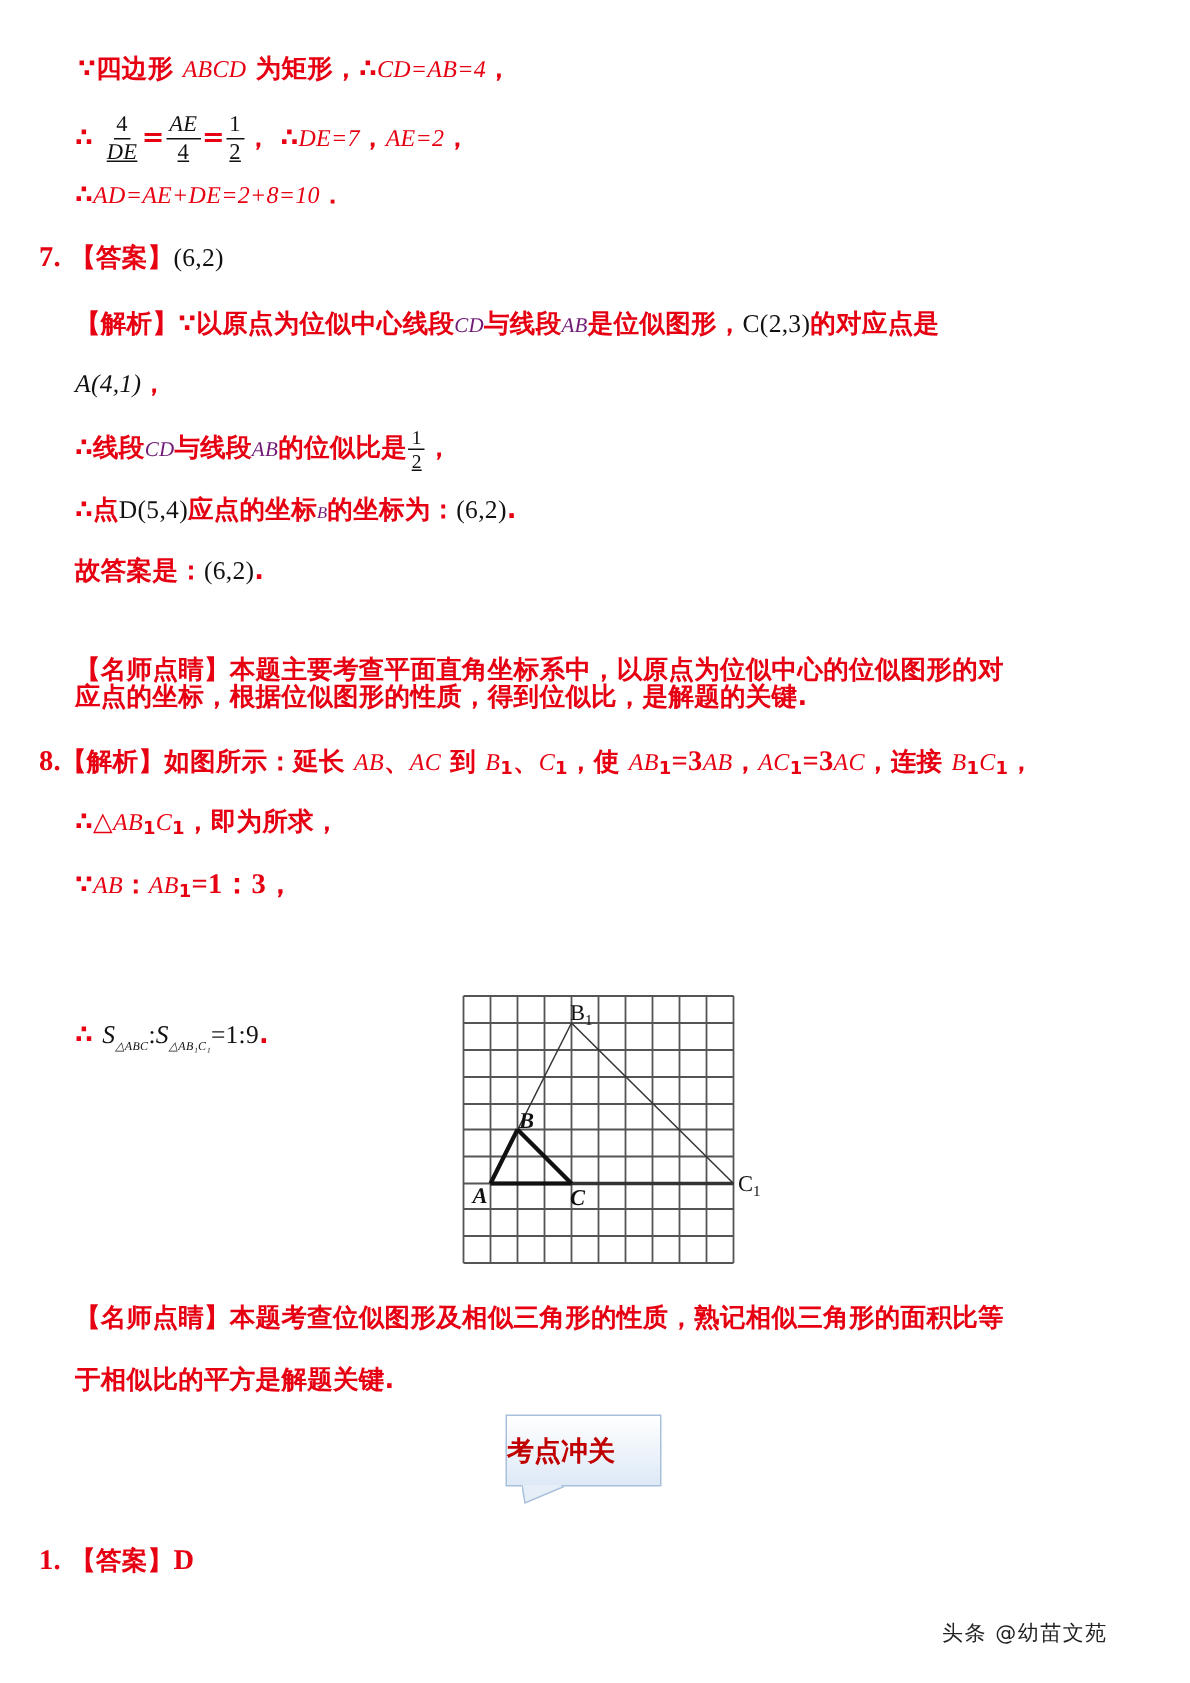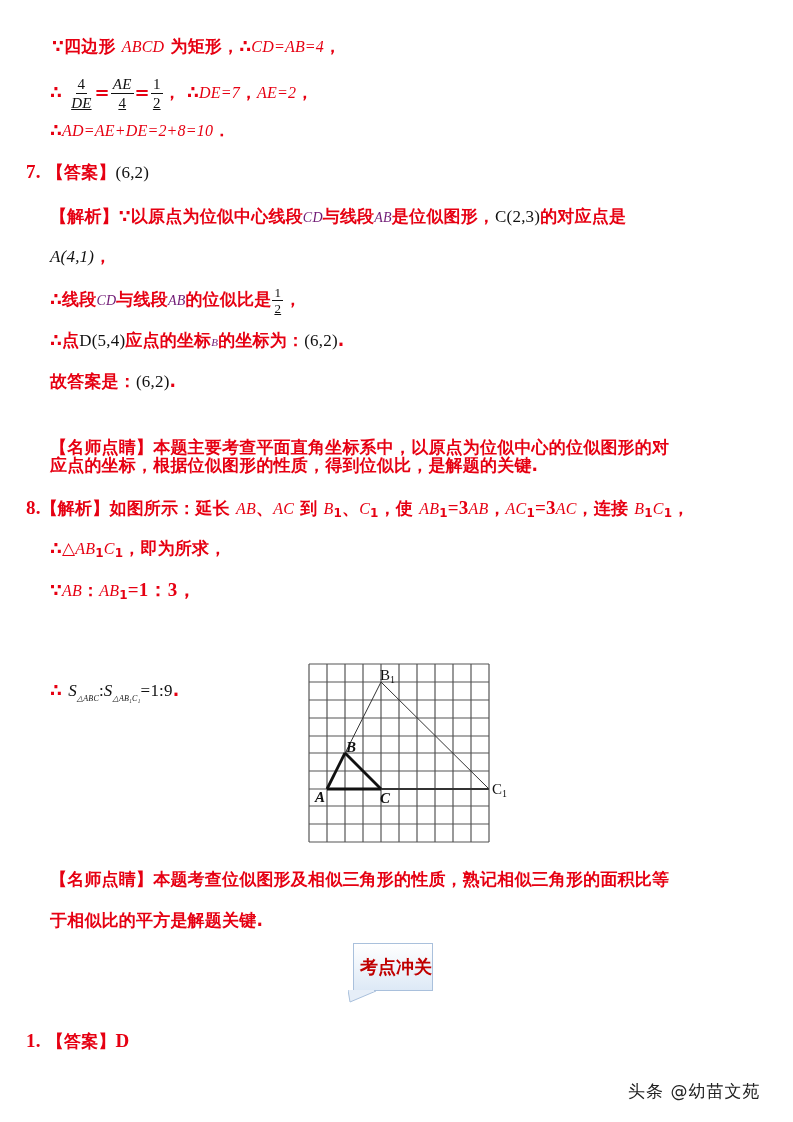--- a/index.html
+++ b/index.html
@@ -12,26 +12,26 @@
     .math { font-family: Liberation Serif, serif; color: #111; font-weight: normal; font-size: 17px; }
     .mathi { font-family: "Liberation Serif", "DejaVu Serif", serif; color: #701a75; font-weight: normal; font-style: italic; font-size: 14px; }
     .frac { display: inline-flex; flex-direction: column; align-items: center; vertical-align: middle;
             font-family: "Liberation Serif", "DejaVu Serif", serif; color: #111; font-weight: normal; font-size: 15px; line-height: 18px; margin: 0 1px; }
     .frac .n { border-bottom: 1px solid #111; padding: 0 2px; }
     .frac .d { padding: 0 2px; text-decoration: underline; }
     .frac i { font-style: italic; }
     .sub { font-size: 12px; vertical-align: -3px; }
     .ssub { font-size: 8px; vertical-align: -5px; font-style: italic; }
     .eqsign { color: #e60012; font-weight: bold; font-size: 18px; vertical-align: middle; }
-    .callout { position: absolute; left: 353px; top: 943px; width: 80px; height: 48px;
+    .callout { position: absolute; left: 337px; top: 943px; width: 104px; height: 48px;
                border: 1px solid #a9c0dc; background: linear-gradient(#ffffff, #dde9f6);
-               display: flex; align-items: center; justify-content: flex-end; box-sizing: border-box; }
+               display: flex; align-items: center; justify-content: flex-start; box-sizing: border-box; }
     .callout span { color: #c00000; font-weight: bold; font-size: 18px; }
     .callout-tail { position: absolute; left: 348px; top: 990px; }
-    .watermark { position: absolute; left: 628px; top: 1080px; font-size: 17px; color: #222;
+    .watermark { position: absolute; left: 628px; top: 1080px; font-size: 14px; color: #222;
                  font-family: "DejaVu Sans", sans-serif; letter-spacing: 1px; }
     .figure { position: absolute; left: 300px; top: 656px; }
   </style>
 </head>
 <body>
 
 <div class="line" style="left:52px; top:34px;">
   <span>∵</span><span>四边形 </span><span class="it">ABCD</span><span> 为矩形，</span><span>∴</span><span class="it">CD=AB=4</span><span>，</span>
 </div>
 

